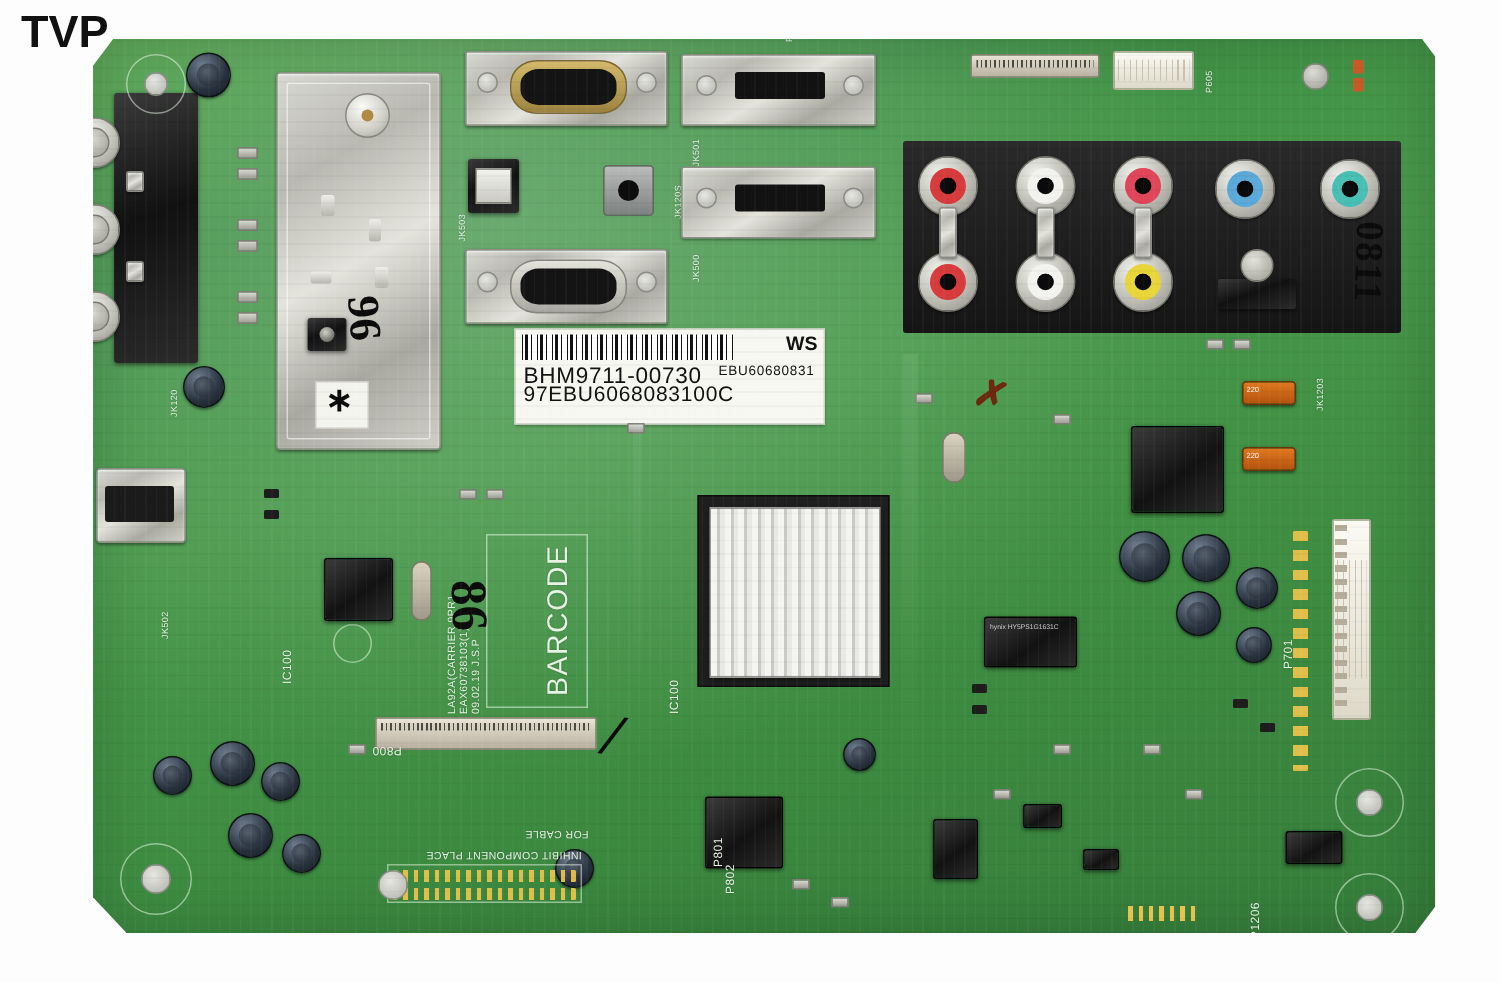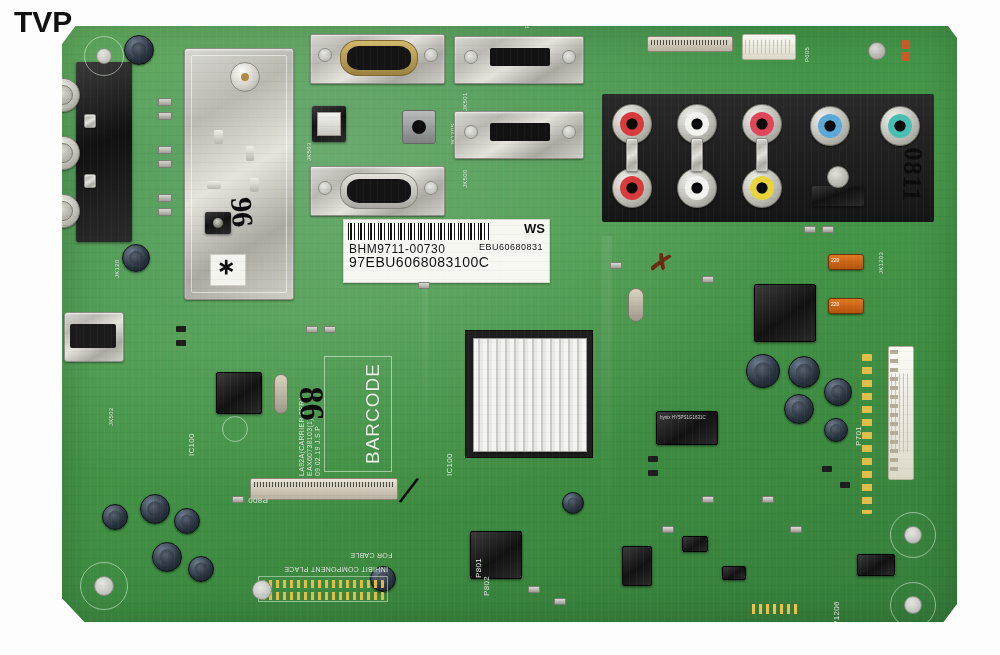--- a/index.html
+++ b/index.html
@@ -91,21 +91,21 @@
   .smd{position:absolute;background:linear-gradient(180deg,#d9d9d2,#9e9e97);border:1px solid #7d7d76;border-radius:1px;}
   .smdk{position:absolute;background:#1d1d1d;border-radius:1px;}
 
   
   .hand{position:absolute;color:#0b0b0b;font-family:"Liberation Serif",serif;font-weight:bold;}
 
   
   #label{position:absolute;background:#f7f7f2;border:1px solid #d6d6ce;box-shadow:0 1px 2px rgba(0,0,0,.35);}
   .barcode{position:absolute;left:4px;top:3px;right:60px;height:17px;
      background:repeating-linear-gradient(90deg,#111 0 1px,#fff 1px 2px,#111 2px 4px,#fff 4px 6px,#111 6px 7px,#fff 7px 10px);}
-  #lbl_line1{position:absolute;left:5px;top:22px;font-size:12px;color:#111;font-family:"Liberation Sans",sans-serif;letter-spacing:.5px;}
+  #lbl_line1{position:absolute;left:5px;top:22px;font-size:15px;color:#111;font-family:"Liberation Sans",sans-serif;letter-spacing:.5px;}
   #lbl_line1b{position:absolute;right:6px;top:22px;font-size:9px;color:#111;font-family:"Liberation Sans",sans-serif;letter-spacing:.5px;}
   #lbl_line2{position:absolute;left:5px;top:34px;font-size:14px;color:#111;font-family:"Liberation Sans",sans-serif;letter-spacing:.5px;}
   #lbl_ws{position:absolute;right:4px;top:1px;font-size:13px;color:#111;font-weight:bold;font-family:"Liberation Sans",sans-serif;}
 
   
   #tunersticker{position:absolute;background:#f4f4ef;border:1px solid #cdcdc6;}
 </style>
 </head>
 <body>
 

